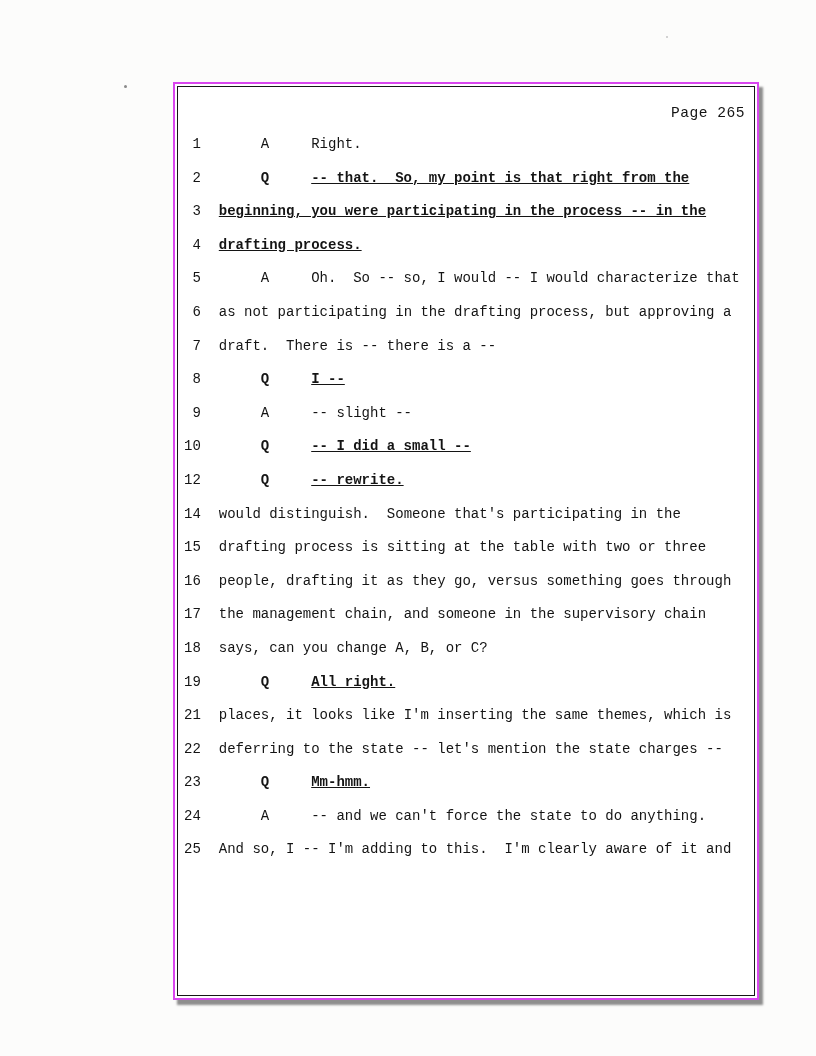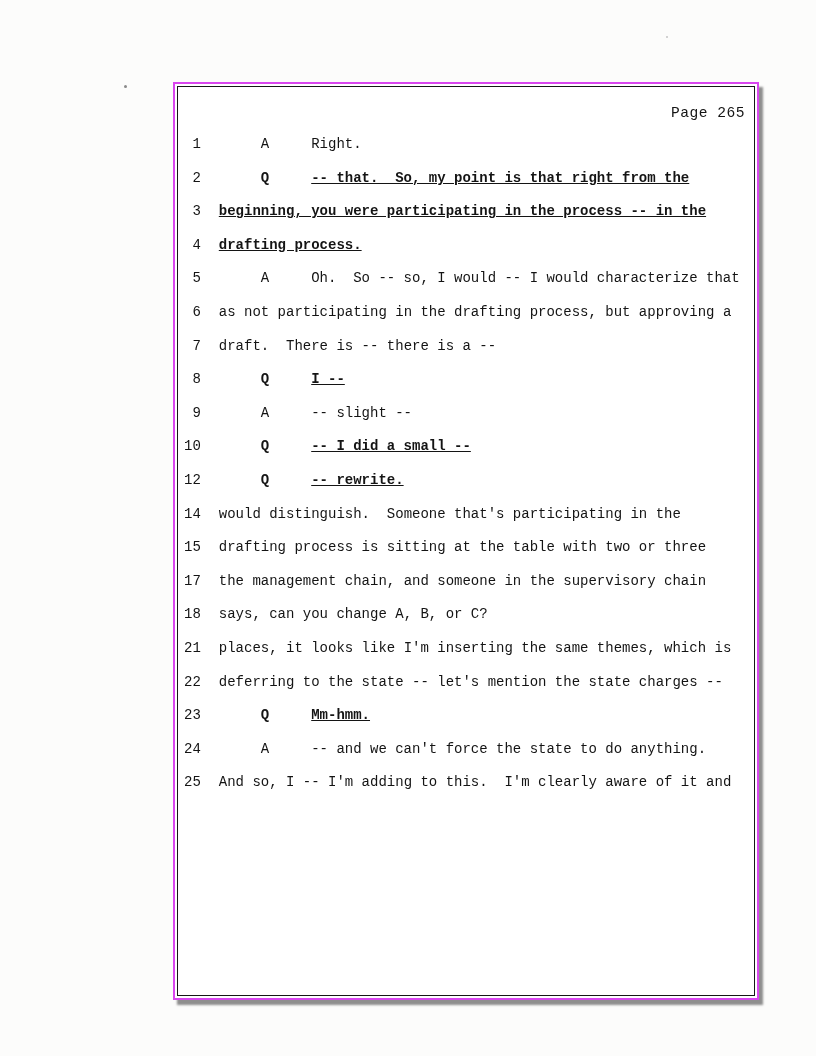--- a/index.html
+++ b/index.html
@@ -83,22 +83,24 @@
           <div class="line bold"><span class="line-num">4</span><span class="line-content"><span class="utterance">drafting process.</span></span></div>
           <div class="line"><span class="line-num">5</span><span class="line-content"><span class="speaker">A</span><span class="utterance">Oh.  So -- so, I would -- I would characterize that</span></span></div>
           <div class="line"><span class="line-num">6</span><span class="line-content"><span class="utterance">as not participating in the drafting process, but approving a</span></span></div>
           <div class="line"><span class="line-num">7</span><span class="line-content"><span class="utterance">draft.  There is -- there is a --</span></span></div>
           <div class="line bold"><span class="line-num">8</span><span class="line-content"><span class="speaker">Q</span><span class="utterance">I --</span></span></div>
           <div class="line"><span class="line-num">9</span><span class="line-content"><span class="speaker">A</span><span class="utterance">-- slight --</span></span></div>
           <div class="line bold"><span class="line-num">10</span><span class="line-content"><span class="speaker">Q</span><span class="utterance">-- I did a small --</span></span></div>
           <div class="line bold"><span class="line-num">12</span><span class="line-content"><span class="speaker">Q</span><span class="utterance">-- rewrite.</span></span></div>
           <div class="line"><span class="line-num">14</span><span class="line-content"><span class="utterance">would distinguish.  Someone that's participating in the</span></span></div>
           <div class="line"><span class="line-num">15</span><span class="line-content"><span class="utterance">drafting process is sitting at the table with two or three</span></span></div>
+          <div class="line"><span class="line-num">16</span><span class="line-content"><span class="utterance">people, drafting it as they go, versus something goes through</span></span></div>
           <div class="line"><span class="line-num">17</span><span class="line-content"><span class="utterance">the management chain, and someone in the supervisory chain</span></span></div>
           <div class="line"><span class="line-num">18</span><span class="line-content"><span class="utterance">says, can you change A, B, or C?</span></span></div>
+          <div class="line bold"><span class="line-num">19</span><span class="line-content"><span class="speaker">Q</span><span class="utterance">All right.</span></span></div>
           <div class="line"><span class="line-num">21</span><span class="line-content"><span class="utterance">places, it looks like I'm inserting the same themes, which is</span></span></div>
           <div class="line"><span class="line-num">22</span><span class="line-content"><span class="utterance">deferring to the state -- let's mention the state charges --</span></span></div>
           <div class="line bold"><span class="line-num">23</span><span class="line-content"><span class="speaker">Q</span><span class="utterance">Mm-hmm.</span></span></div>
           <div class="line"><span class="line-num">24</span><span class="line-content"><span class="speaker">A</span><span class="utterance">-- and we can't force the state to do anything.</span></span></div>
           <div class="line"><span class="line-num">25</span><span class="line-content"><span class="utterance">And so, I -- I'm adding to this.  I'm clearly aware of it and</span></span></div>
         </div>
     </div>
   </div>
 </div>
 

